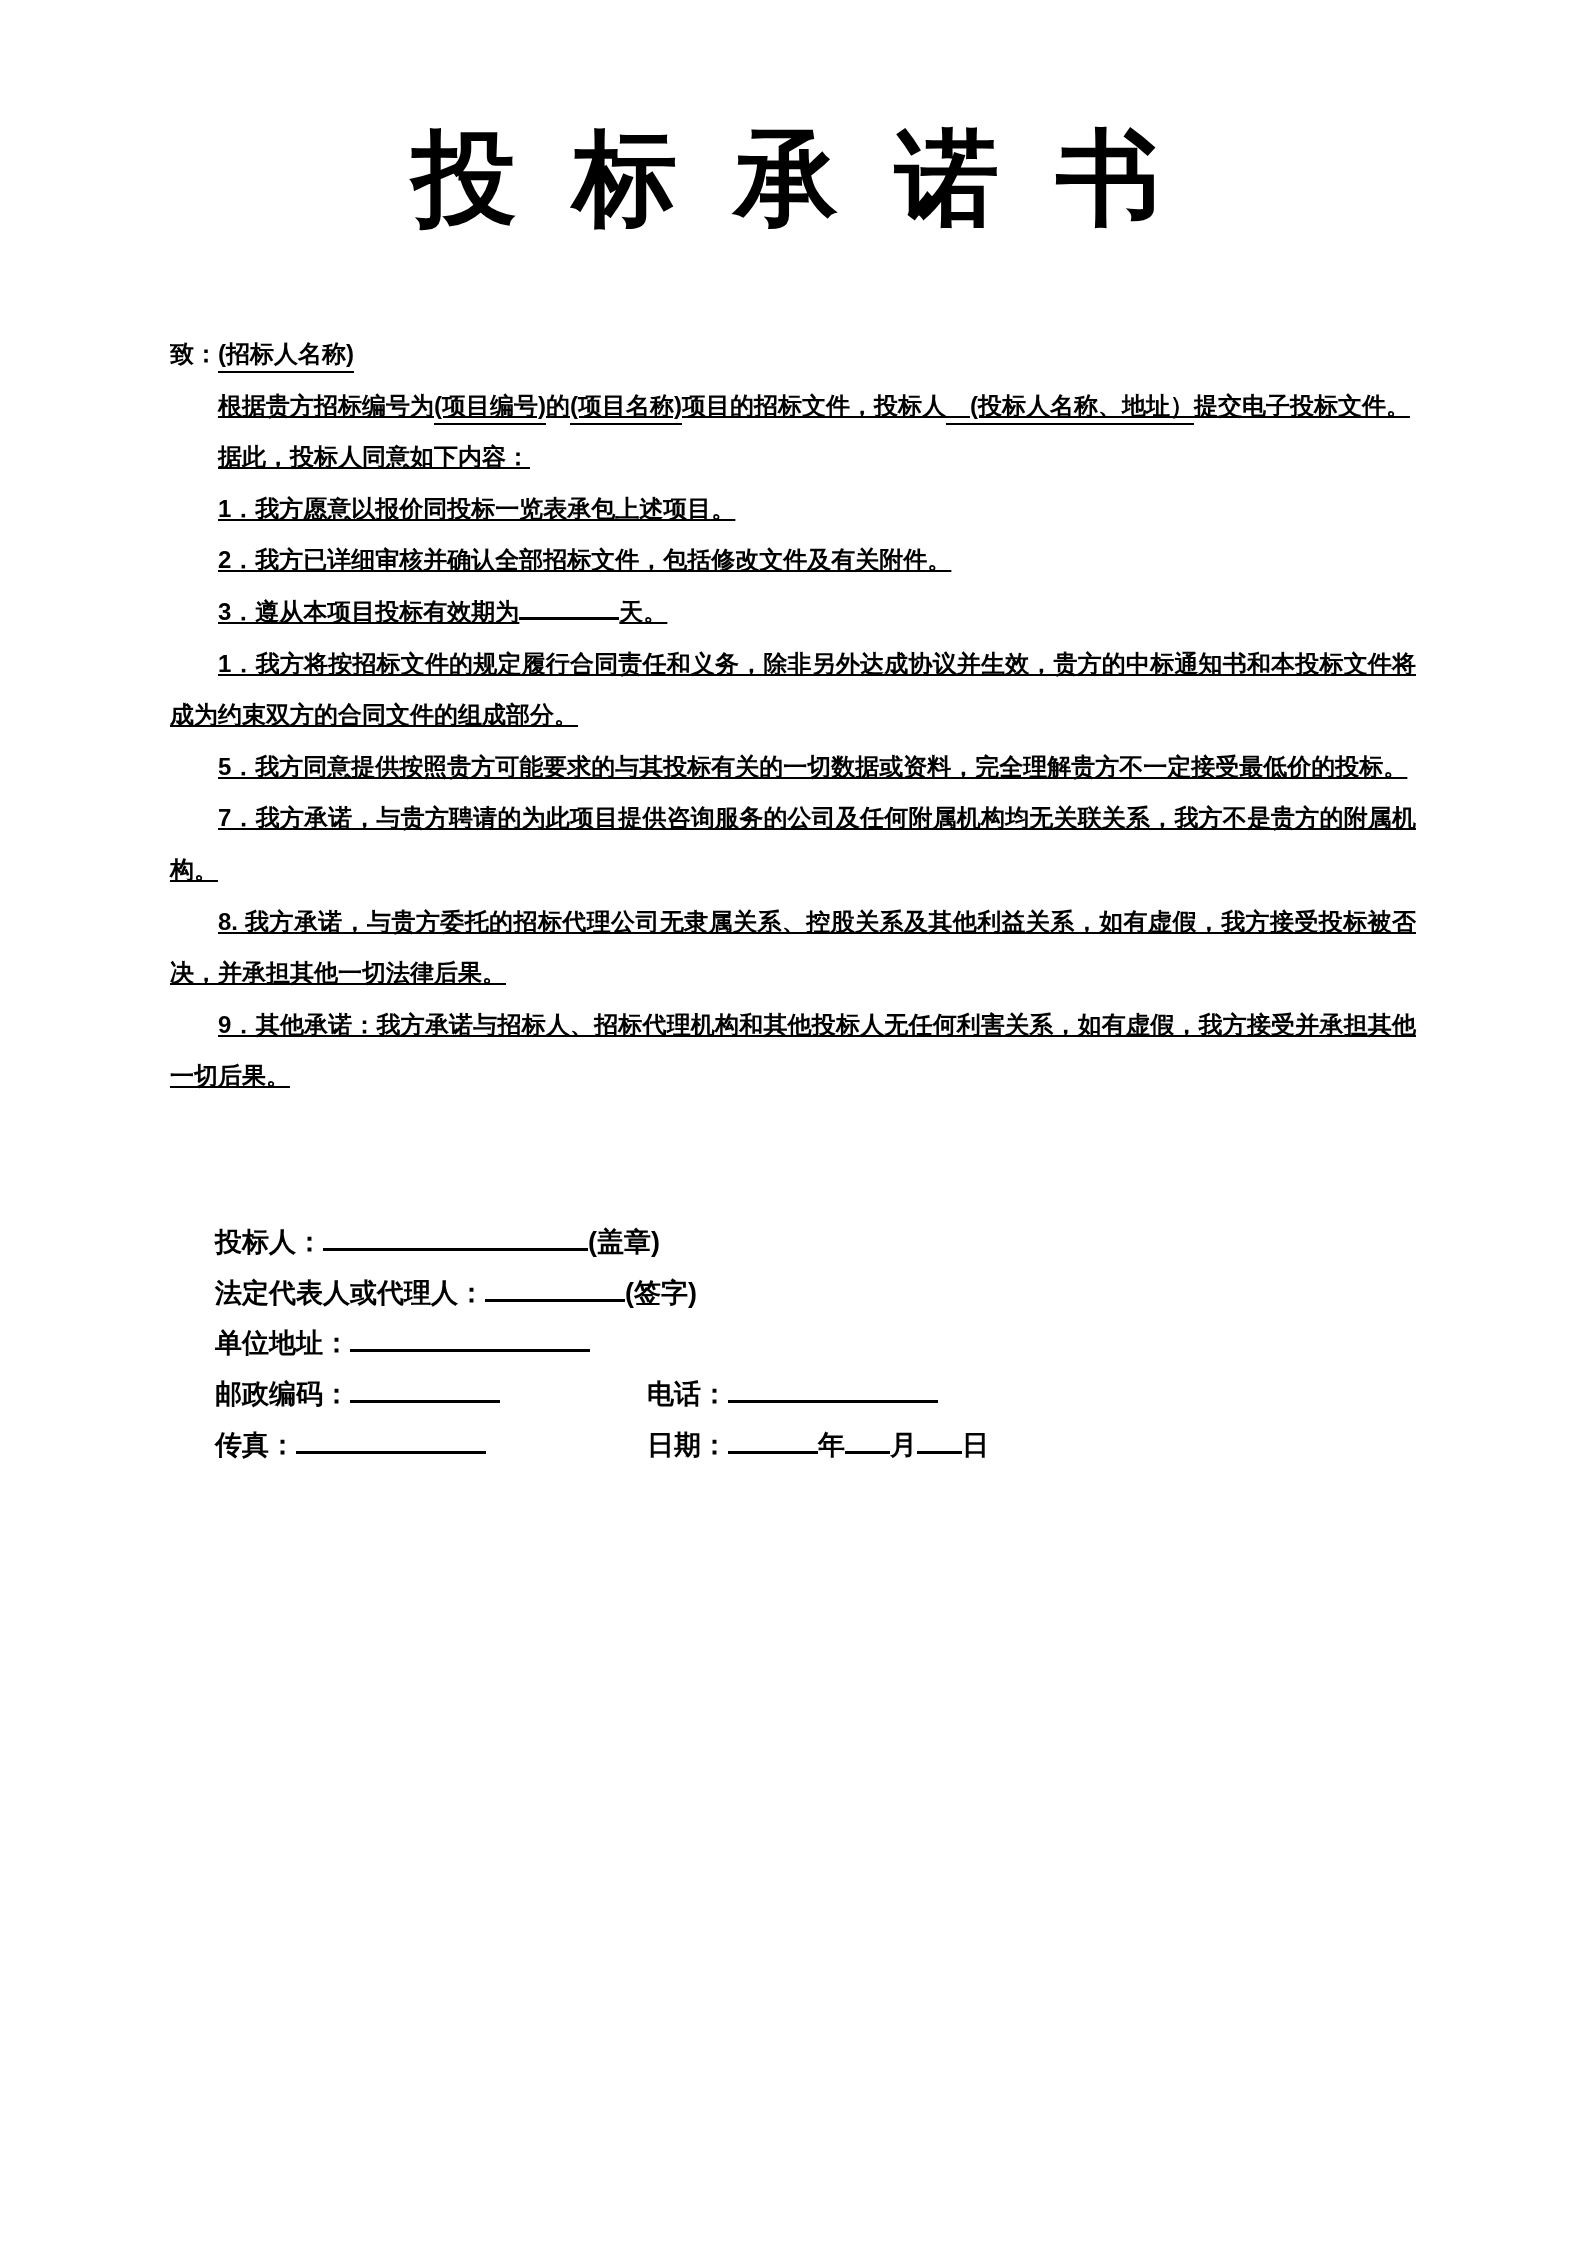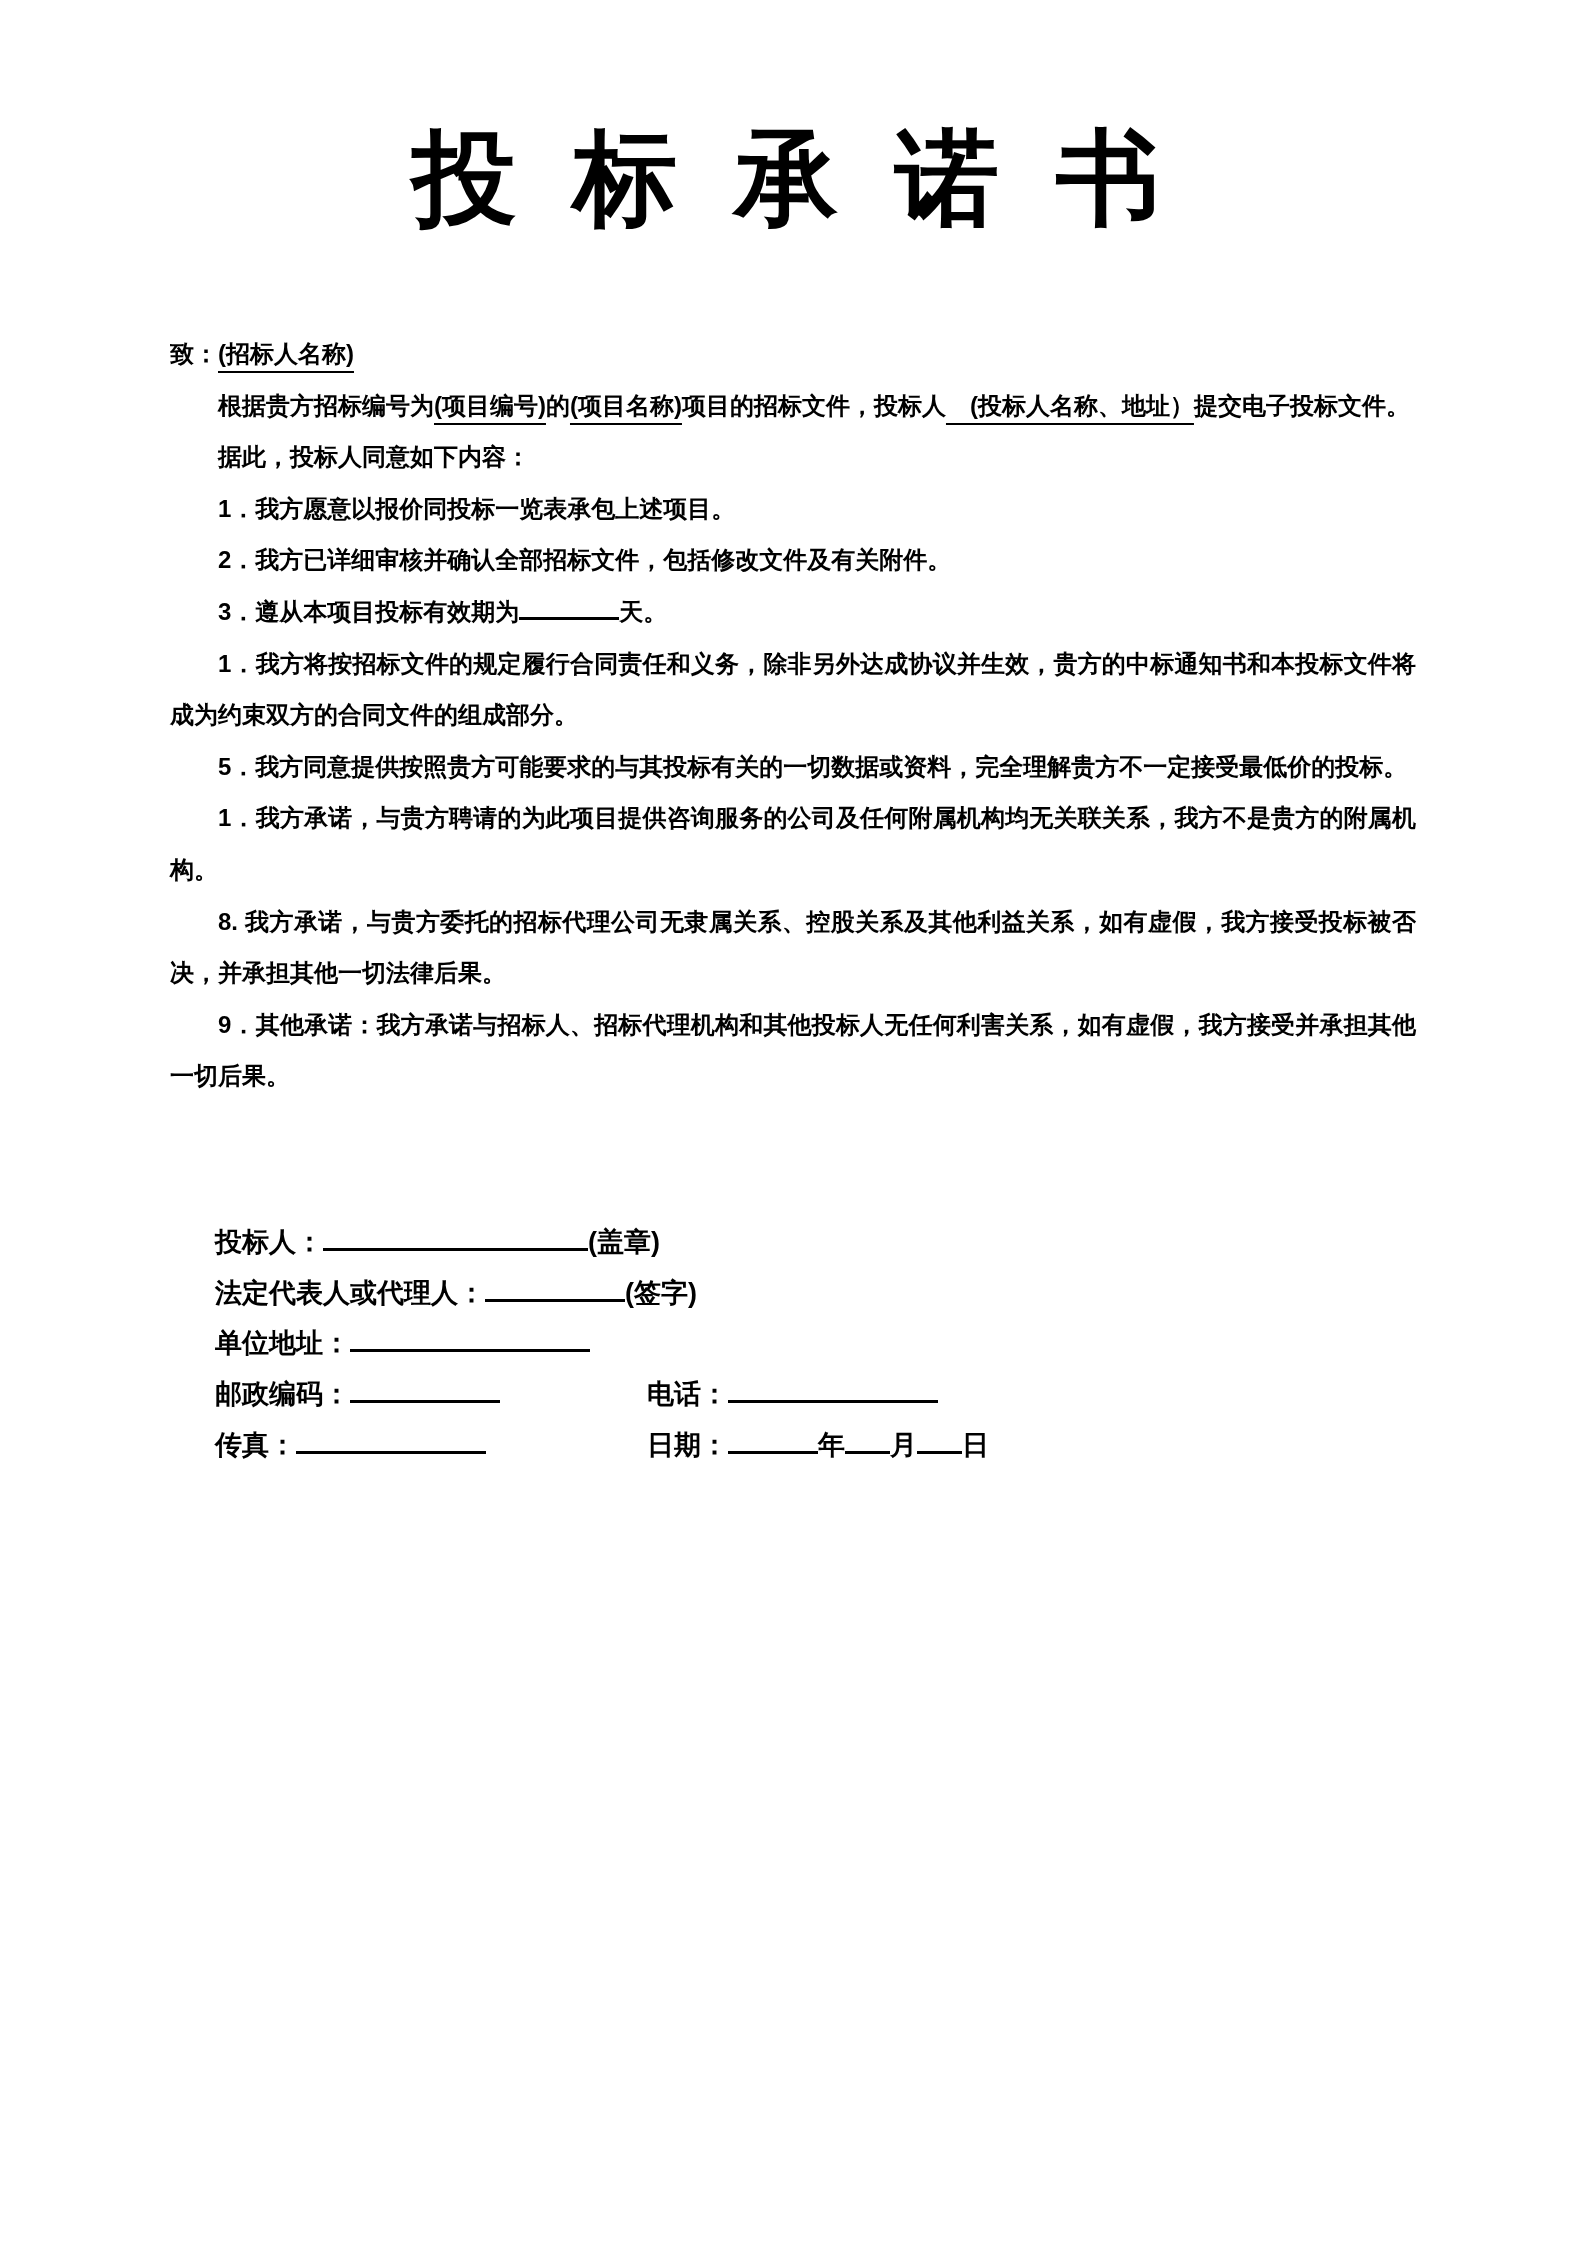--- a/index.html
+++ b/index.html
@@ -27,21 +27,21 @@
     font-weight: bold;
     letter-spacing: 14px;
     white-space: nowrap;
   }
   .body-text p {
     margin: 0;
     font-size: 24px;
     line-height: 2.15;
     text-align: justify;
   }
-  .indent { text-indent: 2em; }
+  .indent { text-indent: 2em; text-decoration: underline; }
   .u {
     text-decoration: underline;
     text-underline-offset: 9px;
     text-decoration-thickness: 2px;
   }
   .blank {
     display: inline-block;
     border-bottom: 3px solid #000;
     height: 0.95em;
     vertical-align: baseline;
@@ -88,21 +88,21 @@
 
     <p class="indent">2．我方已详细审核并确认全部招标文件，包括修改文件及有关附件。</p>
 
     <p class="indent"><span>3．遵从本项目投标有效期为</span><span class="blank w100"></span><span>天。</span></p>
 
     <p class="indent">1．我方将按招标文件的规定履行合同责任和义务，除非另外达成协议并生效，贵方的中标通知书和本投标文件将成为约束双方的合同文件的组成部分。</p>
 
     <p class="indent">5．我方同意提供按照贵方可能要求的与其投标有关的一切数据或资料，完全理解贵方不一定接受最低价的投标。</p>
 
 
-    <p class="indent">1．我方承诺，与贵方聘请的为此项目提供咨询服务的公司及任何附属机构均无关联关系，我方不是贵方的附属机构。</p>
+    <p class="indent">7．我方承诺，与贵方聘请的为此项目提供咨询服务的公司及任何附属机构均无关联关系，我方不是贵方的附属机构。</p>
 
     <p class="indent">8. 我方承诺，与贵方委托的招标代理公司无隶属关系、控股关系及其他利益关系，如有虚假，我方接受投标被否决，并承担其他一切法律后果。</p>
 
     <p class="indent">9．其他承诺：我方承诺与招标人、招标代理机构和其他投标人无任何利害关系，如有虚假，我方接受并承担其他一切后果。</p>
 
   </div>
 
   <div class="sig-block">
 
     <div class="sig-line"><span>投标人：</span><span class="blank w265"></span><span>(盖章)</span></div>

